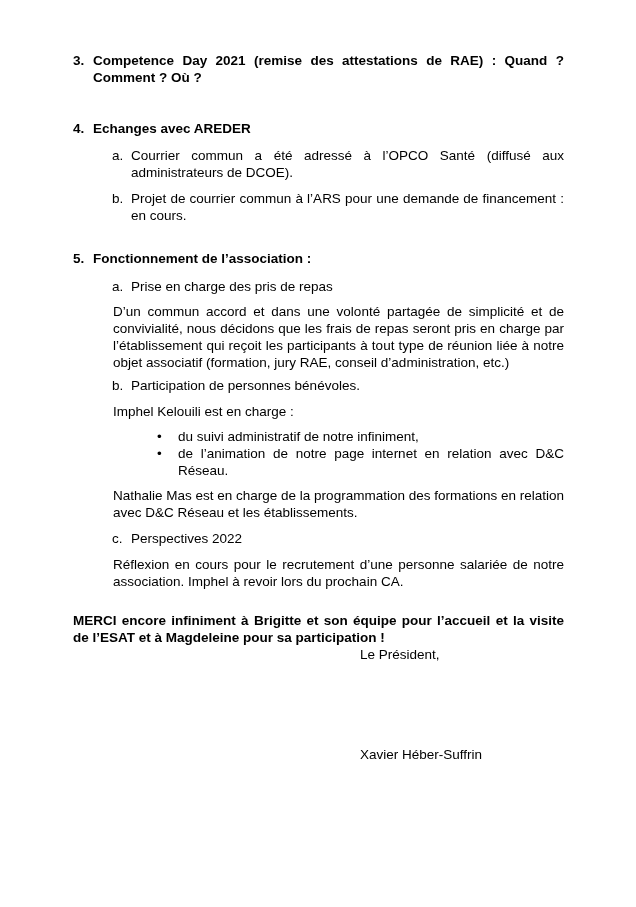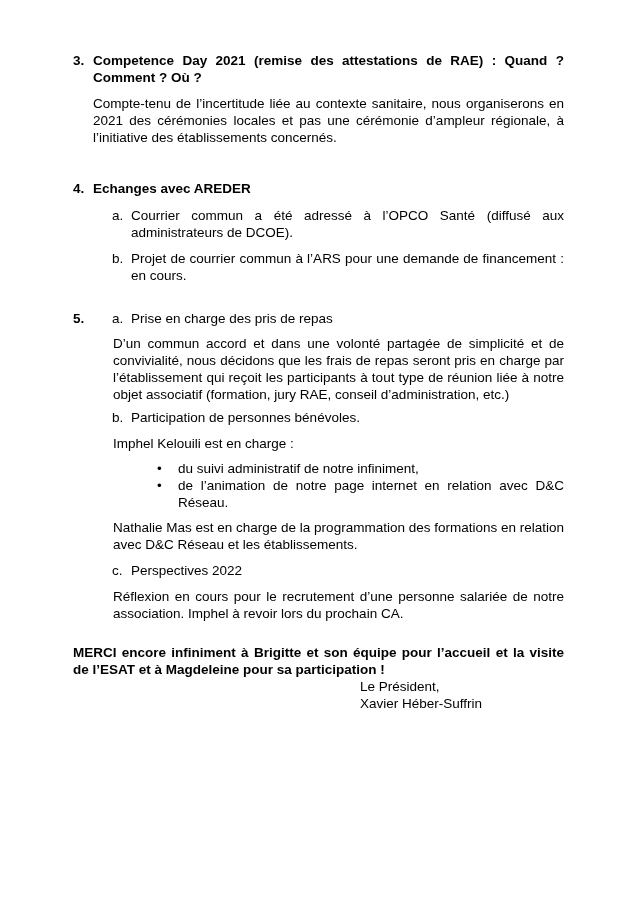--- a/index.html
+++ b/index.html
@@ -38,51 +38,51 @@
 
   .mt6  { margin-top: 6px; }
   .mt8  { margin-top: 8px; }
   .mt9  { margin-top: 9px; }
   .mt10 { margin-top: 10px; }
   .mt11 { margin-top: 11px; }
   .mt22 { margin-top: 22px; }
   .mt26 { margin-top: 26px; }
   .mt34 { margin-top: 34px; }
   .mt38 { }
-  .mt83 { }
+  .mt83 { margin-top: 83px; }
 
   .signature { padding-left: 287px; }
 </style>
 </head>
 <body>
 
 <div class="page">
   <div class="content">
 
     <div class="block lvl1 bold just">
       <span class="marker">3.</span>
       <span>Competence Day 2021 (remise des attestations de RAE)&nbsp;: Quand&nbsp;? Comment&nbsp;? Où&nbsp;?</span>
     </div>
-    <div class="lvl1-body just mt9">Compte-tenu de l’incertitude liée au contexte sanitaire, nous organiserons en 2021 des cérémonies locales et pas une cérémonie d’ampleur régionale, à l’initiative des établissements concernés.</div>
 
     <div class="block lvl1 bold just mt34">
       <span class="marker">4.</span>
       <span>Echanges avec AREDER</span>
     </div>
     <div class="block lvl2 just mt10">
       <span class="marker">a.</span>
       <span>Courrier commun a été adressé à l’OPCO Santé (diffusé aux administrateurs de DCOE).</span>
     </div>
     <div class="block lvl2 just mt9">
       <span class="marker">b.</span>
       <span>Projet de courrier commun à l’ARS pour une demande de financement&nbsp;: en cours.</span>
     </div>
 
     <div class="block lvl1 bold just mt26">
       <span class="marker">5.</span>
+      <span>Fonctionnement de l’association&nbsp;:</span>
     </div>
 
     <div class="block lvl2 just mt11">
       <span class="marker">a.</span>
       <span>Prise en charge des pris de repas</span>
     </div>
     <div class="lvl2-body just mt8">D’un commun accord et dans une volonté partagée de simplicité et de convivialité, nous décidons que les frais de repas seront pris en charge par l’établissement qui reçoit les participants à tout type de réunion liée à notre objet associatif (formation, jury RAE, conseil d’administration, etc.)</div>
 
     <div class="block lvl2 just mt6">
       <span class="marker">b.</span>

